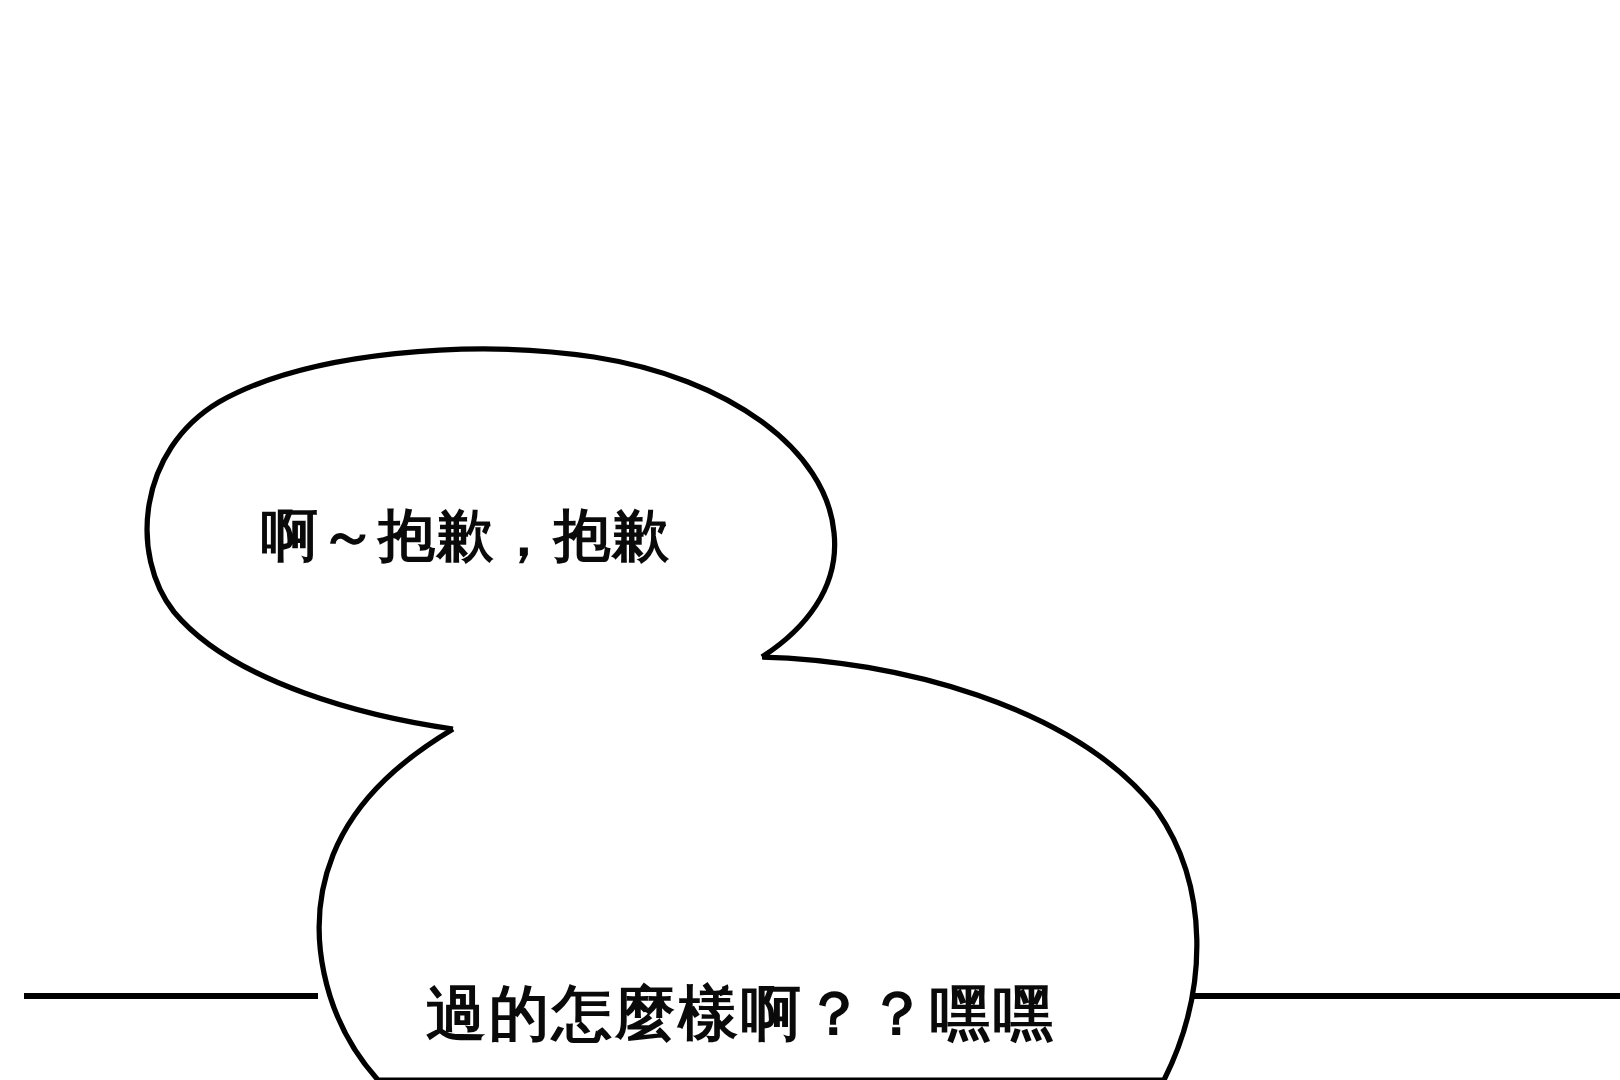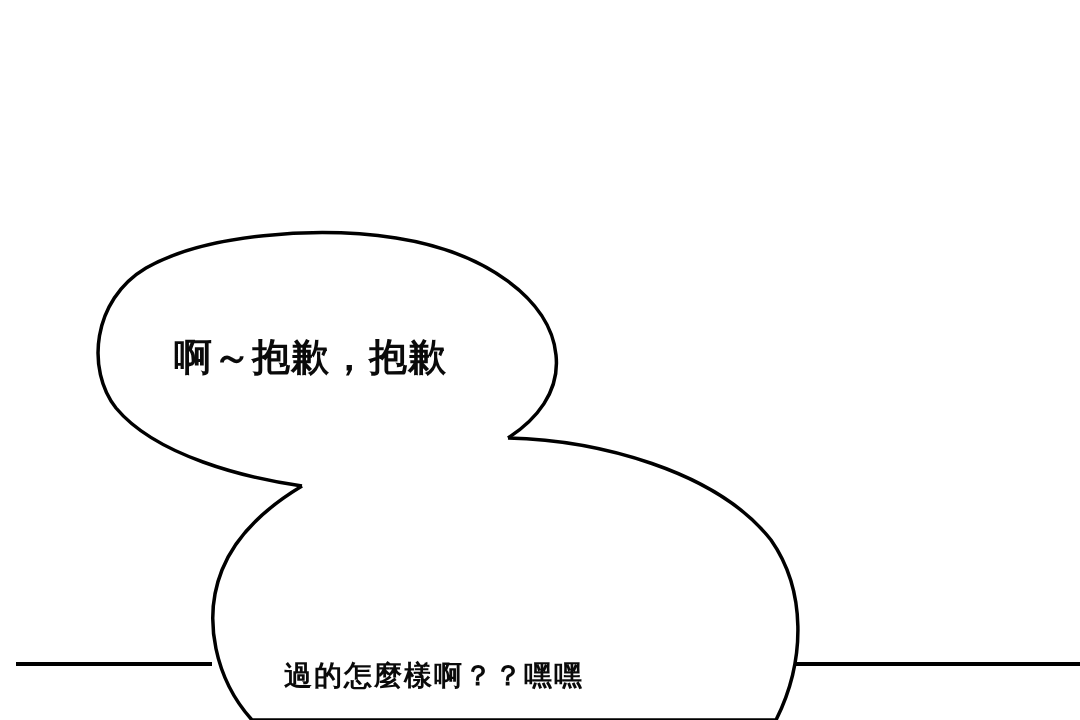--- a/index.html
+++ b/index.html
@@ -40,21 +40,21 @@
     .line-2 {
       left: 292px;
       top: 576px;
       font-size: 40px;
       line-height: 48px;
       letter-spacing: 2px;
     }
     .line-3 {
       left: 268px;
       top: 652px;
-      font-size: 28px;
+      font-size: 40px;
       line-height: 48px;
       letter-spacing: 2px;
     }
   </style>
 </head>
 <body>
 
 <div class="canvas">
 
   <svg class="bubble-svg" width="1080" height="720" viewBox="0 0 1080 720">

